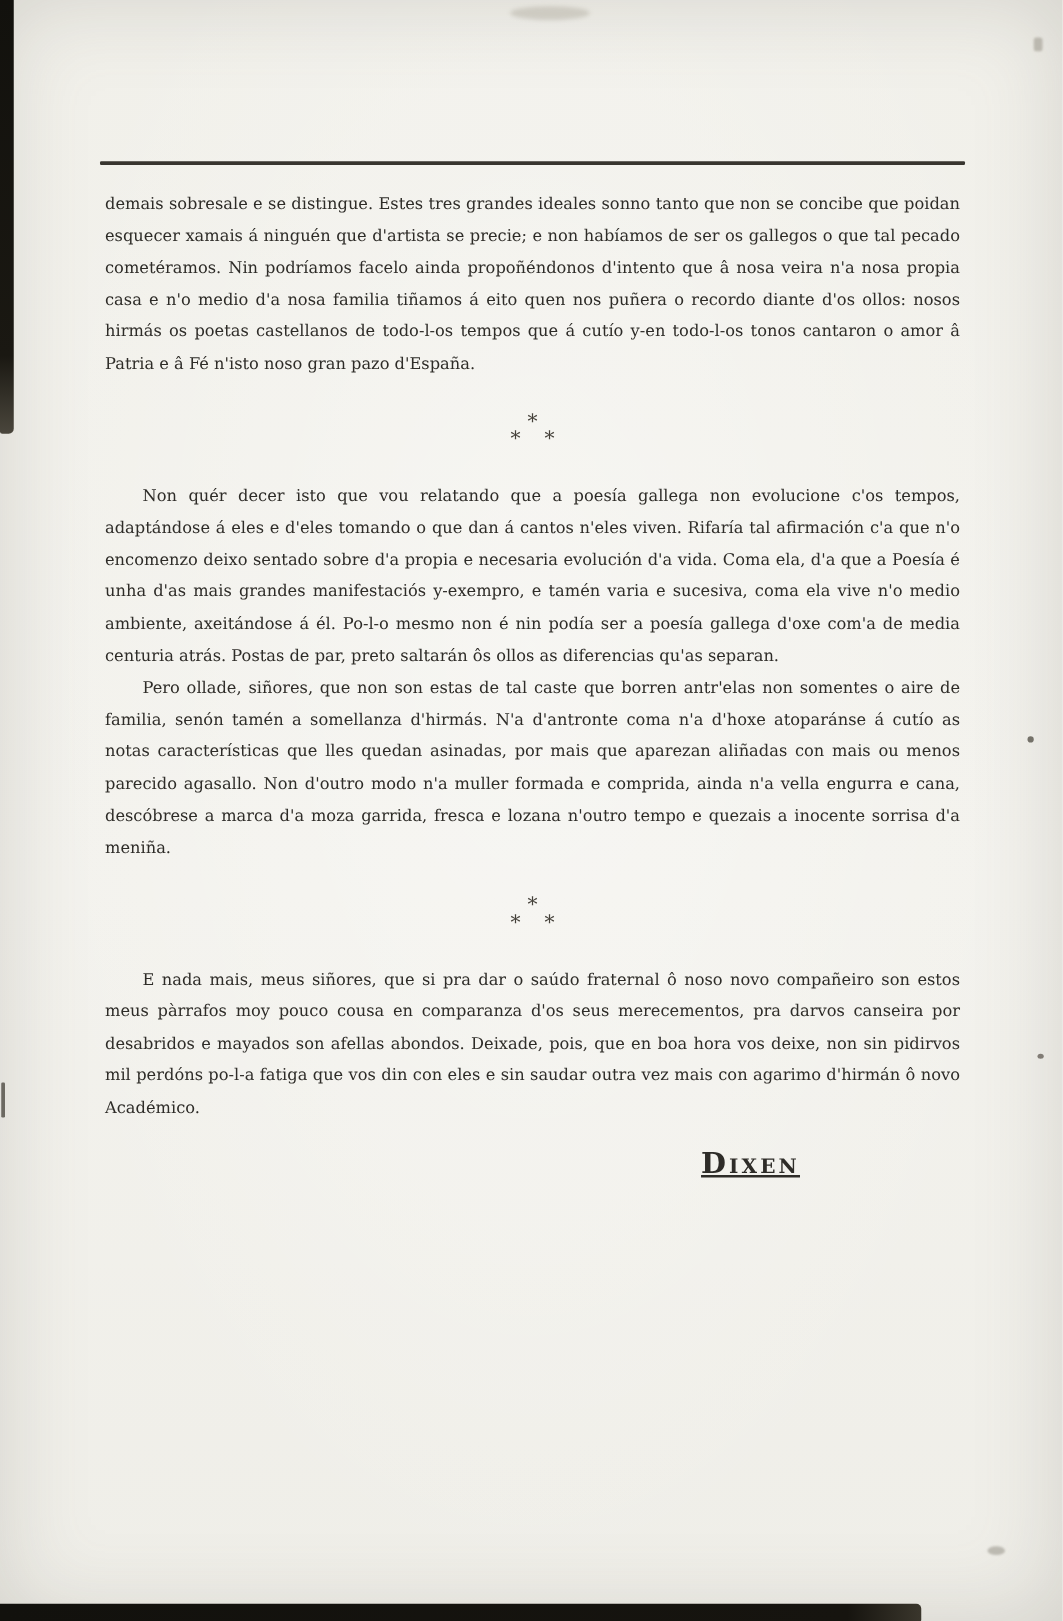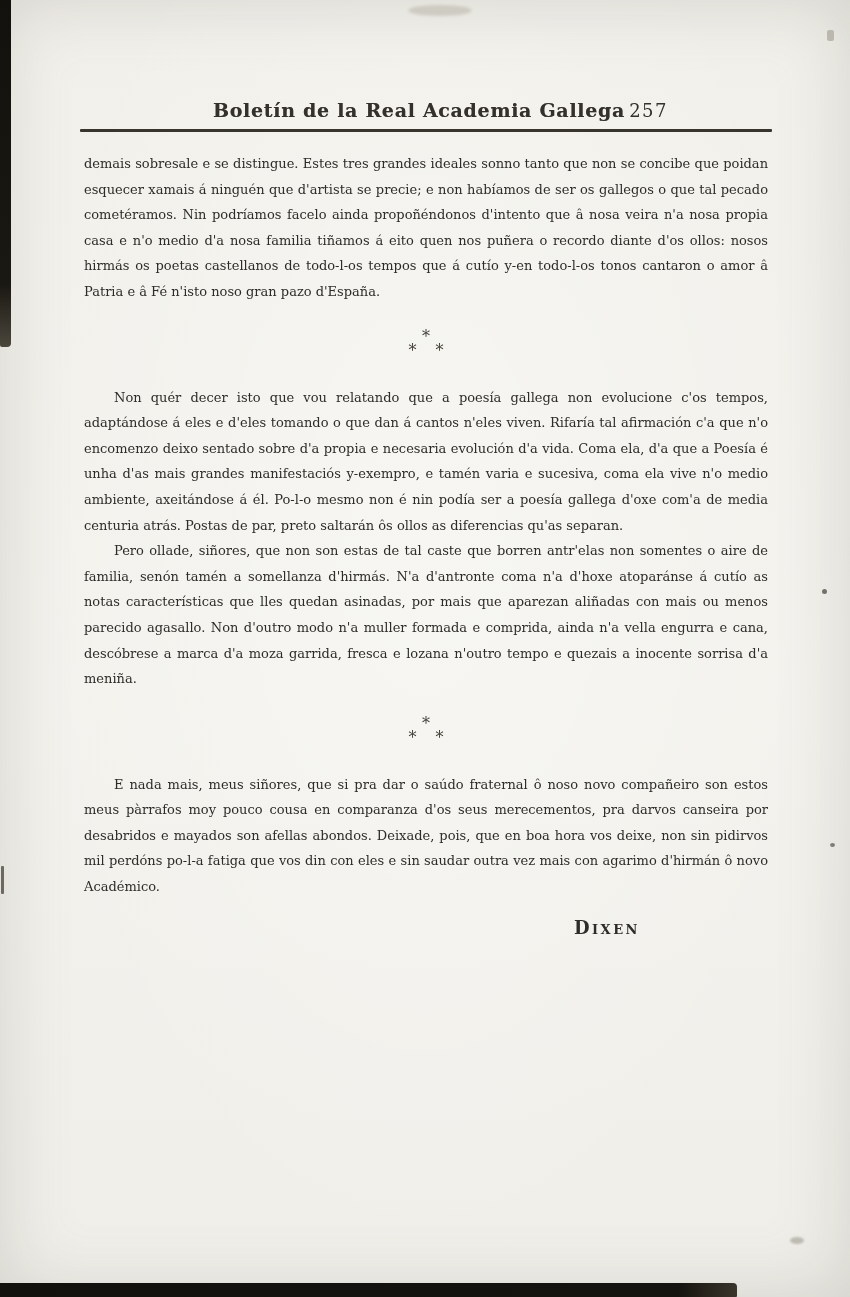--- a/index.html
+++ b/index.html
@@ -95,43 +95,40 @@
   .para.no-indent { text-indent: 0; }
   .separator { text-align: center; margin: 25px 0 27px 0; color: #45413a; }
   .sep-line1, .sep-line2 { display: block; font-size: 16px; line-height: 14px; }
   .sep-line2 { letter-spacing: 7px; padding-left: 7px; }
   .signature {
     margin-top: 17px;
     padding-right: 128px;
     text-align: right;
     font-variant: small-caps;
     font-weight: 600;
-    font-size: 18px;
+    font-size: 23px;
     letter-spacing: 2.5px;
     color: #2e2c28;
+    text-decoration: underline;
   }
 </style>
 </head>
 <body>
 
 <div class="page">
 
   <div class="artifact-left"></div>
   <div class="artifact-bottom"></div>
   <div class="speck speck-smudge-top"></div>
   <div class="speck speck-right-1"></div>
   <div class="speck speck-right-2"></div>
   <div class="speck speck-right-3"></div>
   <div class="speck speck-left-tick"></div>
   <div class="speck speck-bottom-right"></div>
 
-  <header class="header">
-    <span class="title">Boletín de la Real Academia Gallega</span>
-    <span class="pagenum">257</span>
-  </header>
   <div class="rule"></div>
 
   <main class="body-block">
 
     <p class="para no-indent">demais sobresale e se distingue. Estes tres grandes ideales sonno tanto que non se concibe que poidan esquecer xamais á ninguén que d'artista se precie; e non habíamos de ser os gallegos o que tal pecado cometéramos. Nin podríamos facelo ainda propoñéndonos d'intento que â nosa veira n'a nosa propia casa e n'o medio d'a nosa familia tiñamos á eito quen nos puñera o recordo diante d'os ollos: nosos hirmás os poetas castellanos de todo-l-os tempos que á cutío y-en todo-l-os tonos cantaron o amor â Patria e â Fé n'isto noso gran pazo d'España.</p>
 
     <div class="separator">
       <span class="sep-line1">*</span>
       <span class="sep-line2">* *</span>
     </div>

